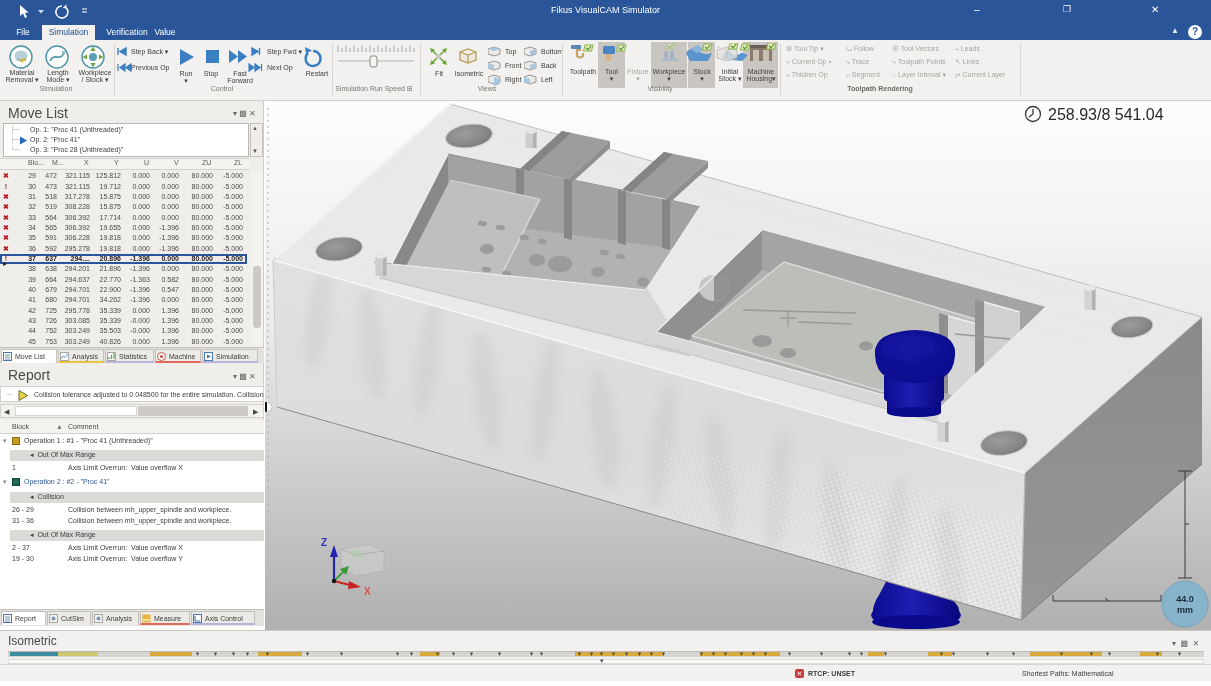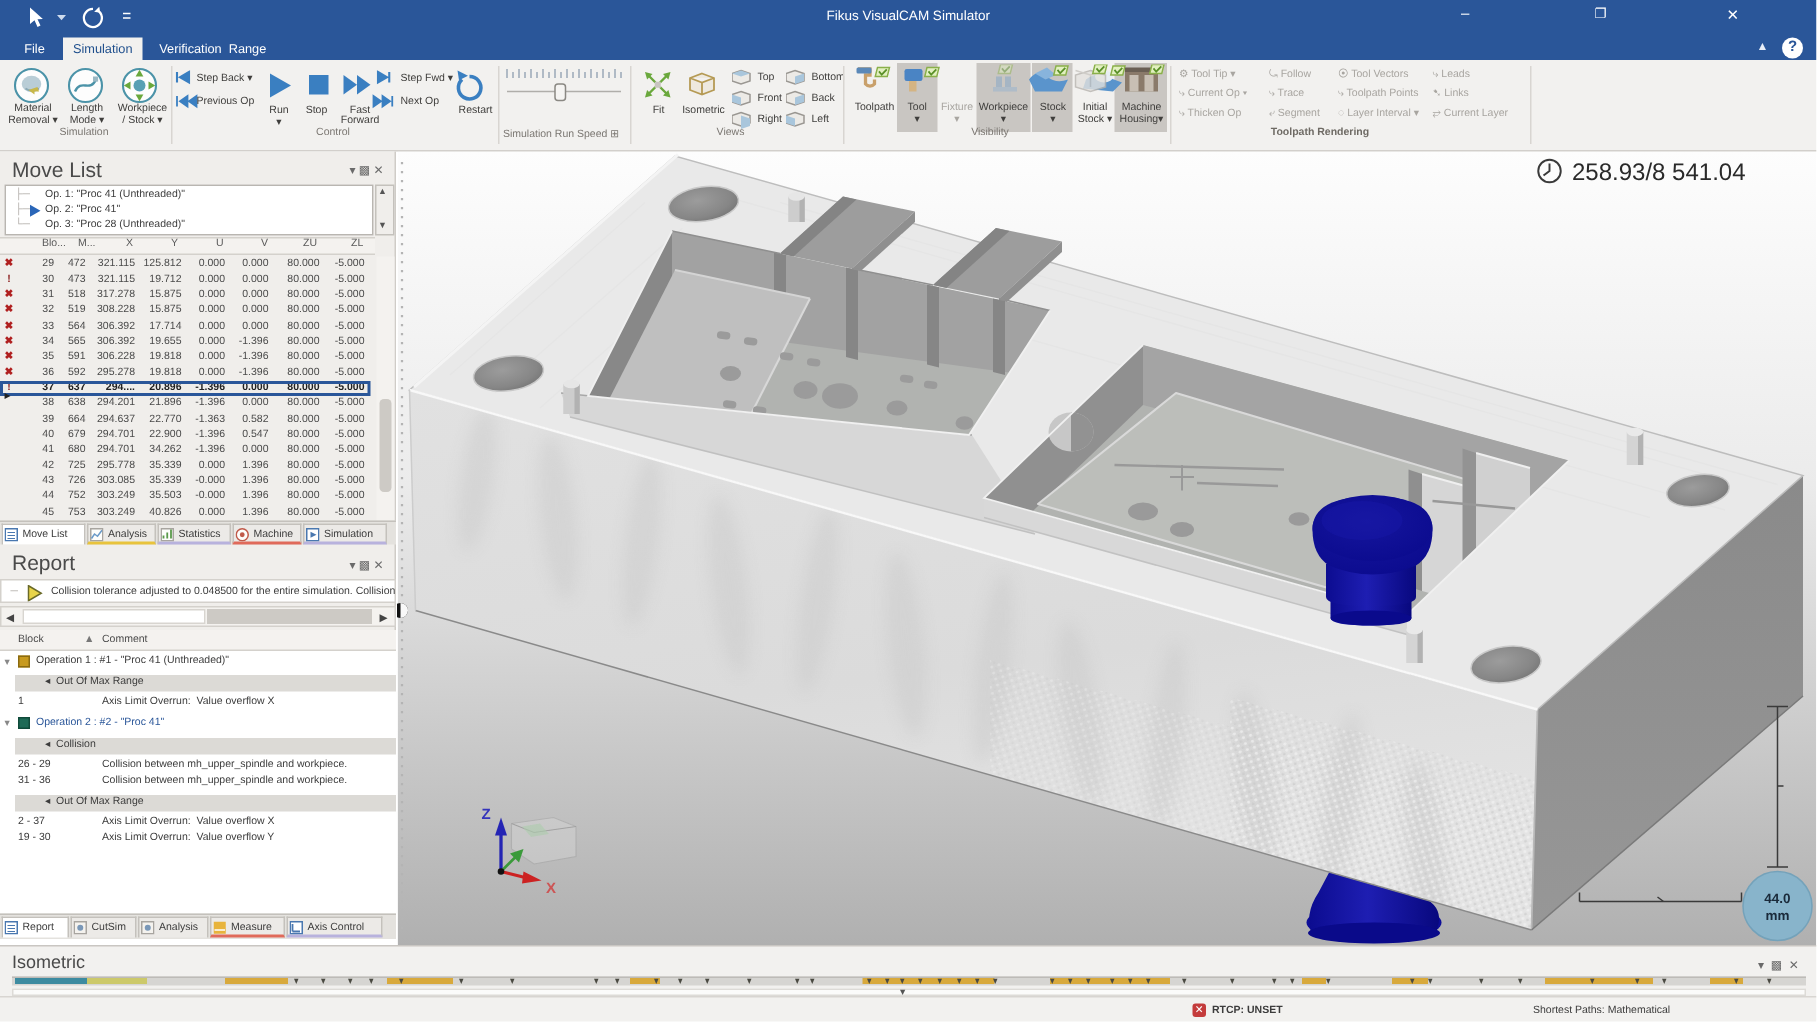--- a/index.html
+++ b/index.html
@@ -47,21 +47,21 @@
    <path d="M52.2,1.5 l0.6,4 l-4,-0.6 z" fill="#fff"></path>
    <path d="M68,6 l5,0 m-5,3 l5,0" stroke="#fff" stroke-width="1"></path>
  </svg>
  <div class="wtitle">Fikus VisualCAM Simulator</div>
  <div class="winbtn" style="left:974px;">–</div>
  <div class="winbtn" style="left:1063px;font-size:9px;">❐</div>
  <div class="winbtn" style="left:1151px;">✕</div>
  <div class="tab" style="left:4px;width:38px;">File</div>
  <div class="tab active" style="left:42px;width:53px;">Simulation</div>
  <div class="tab" style="left:102px;width:50px;">Verification</div>
- <div class="tab" style="left:149px;width:32px;">Range</div>
+ <div class="tab" style="left:149px;width:32px;">Value</div>
  <div class="winbtn" style="left:1171px;top:26px;font-size:8px;color:#e8eef8;">▲</div>
  <div class="abs" style="left:1188px;top:25px;width:14px;height:14px;border-radius:7px;background:#fff;color:#2a5699;font-size:10px;font-weight:bold;text-align:center;line-height:14px;">?</div>
 </div>
 
 <div id="ribbon">
 
  <svg class="abs" style="left:8px;top:4px" width="100" height="26" viewBox="0 0 100 26">
    <circle cx="13" cy="13" r="11" fill="#fdfdfd" stroke="#4b93a8" stroke-width="1.4"></circle>
    <ellipse cx="13" cy="12" rx="6.5" ry="5.5" fill="#b9cdd6"></ellipse>
    <path d="M9,15 a6,4 0 0 0 9,0" stroke="#8aa8b4" stroke-width="1.2" fill="none"></path>

